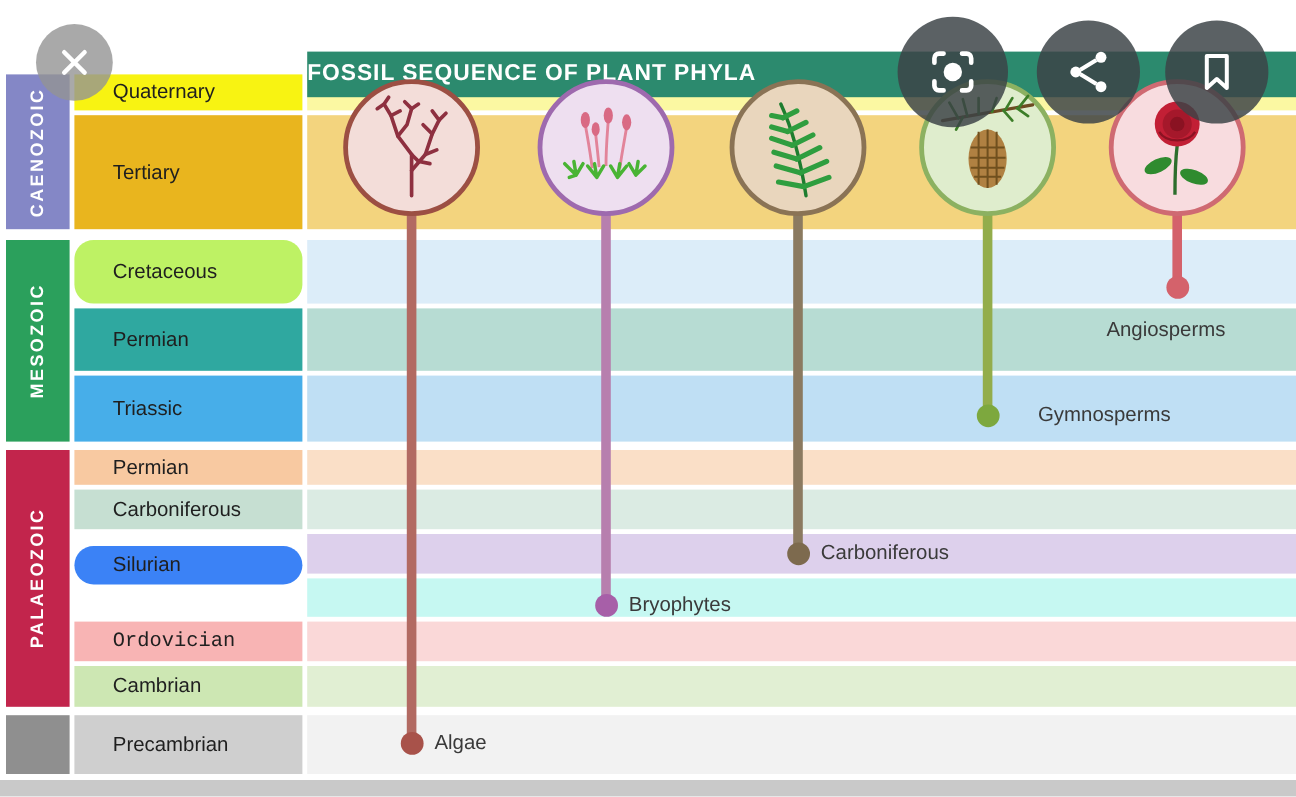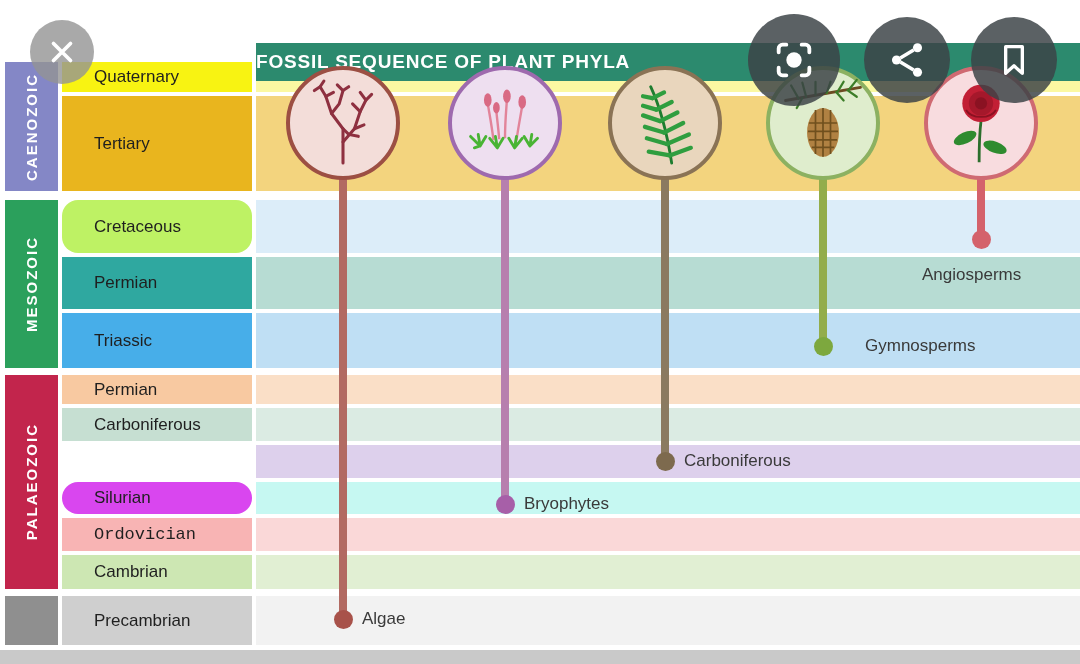--- a/index.html
+++ b/index.html
@@ -60,21 +60,21 @@
     </div>
   <div class="plabel" style="top: 313px; height: 55px; background-color: rgb(71, 174, 233);">
       <span>Triassic</span>
     </div>
   <div class="plabel" style="top: 375px; height: 29px; background-color: rgb(248, 201, 161);">
       <span>Permian</span>
     </div>
   <div class="plabel" style="top: 408px; height: 33px; background-color: rgb(198, 223, 210);">
       <span>Carboniferous</span>
     </div>
-  <div class="plabel" style="top: 482px; height: 32px; background-color: #d946ef; border-radius: 16px;">
+  <div class="plabel" style="top: 455px; height: 32px; background-color: #3b82f6; border-radius: 16px;">
       <span>Silurian</span>
     </div>
   <div class="plabel" style="top: 518px; height: 33px; background-color: rgb(248, 180, 180); font-family: Liberation Mono, monospace;">
       <span>Ordovician</span>
     </div>
   <div class="plabel" style="top: 555px; height: 34px; background-color: rgb(205, 231, 179);">
       <span>Cambrian</span>
     </div>
   <div class="plabel" style="top: 596px; height: 49px; background-color: rgb(207, 207, 207);">
       <span>Precambrian</span>

